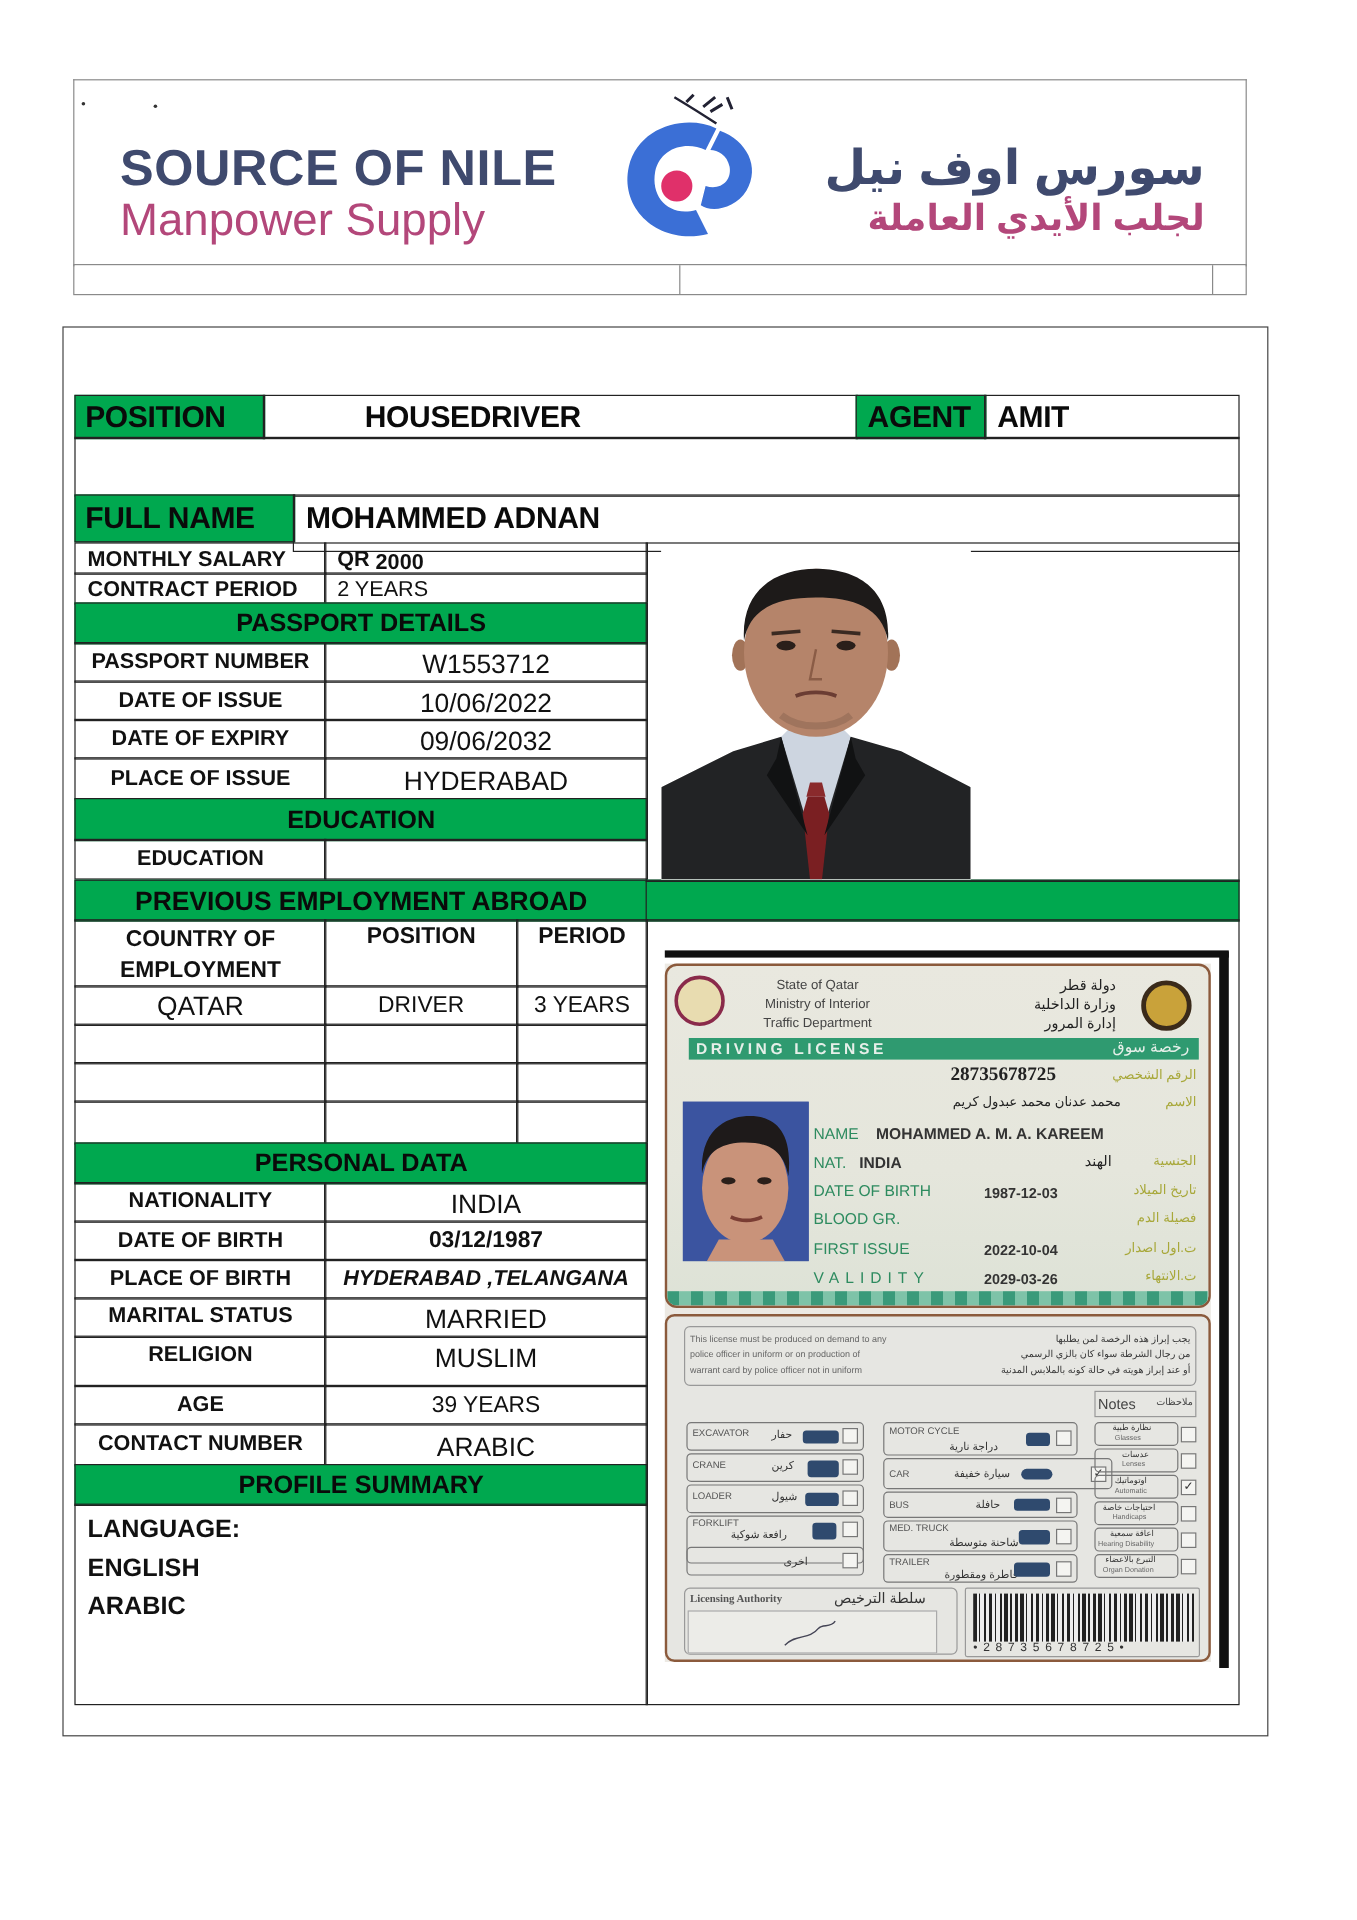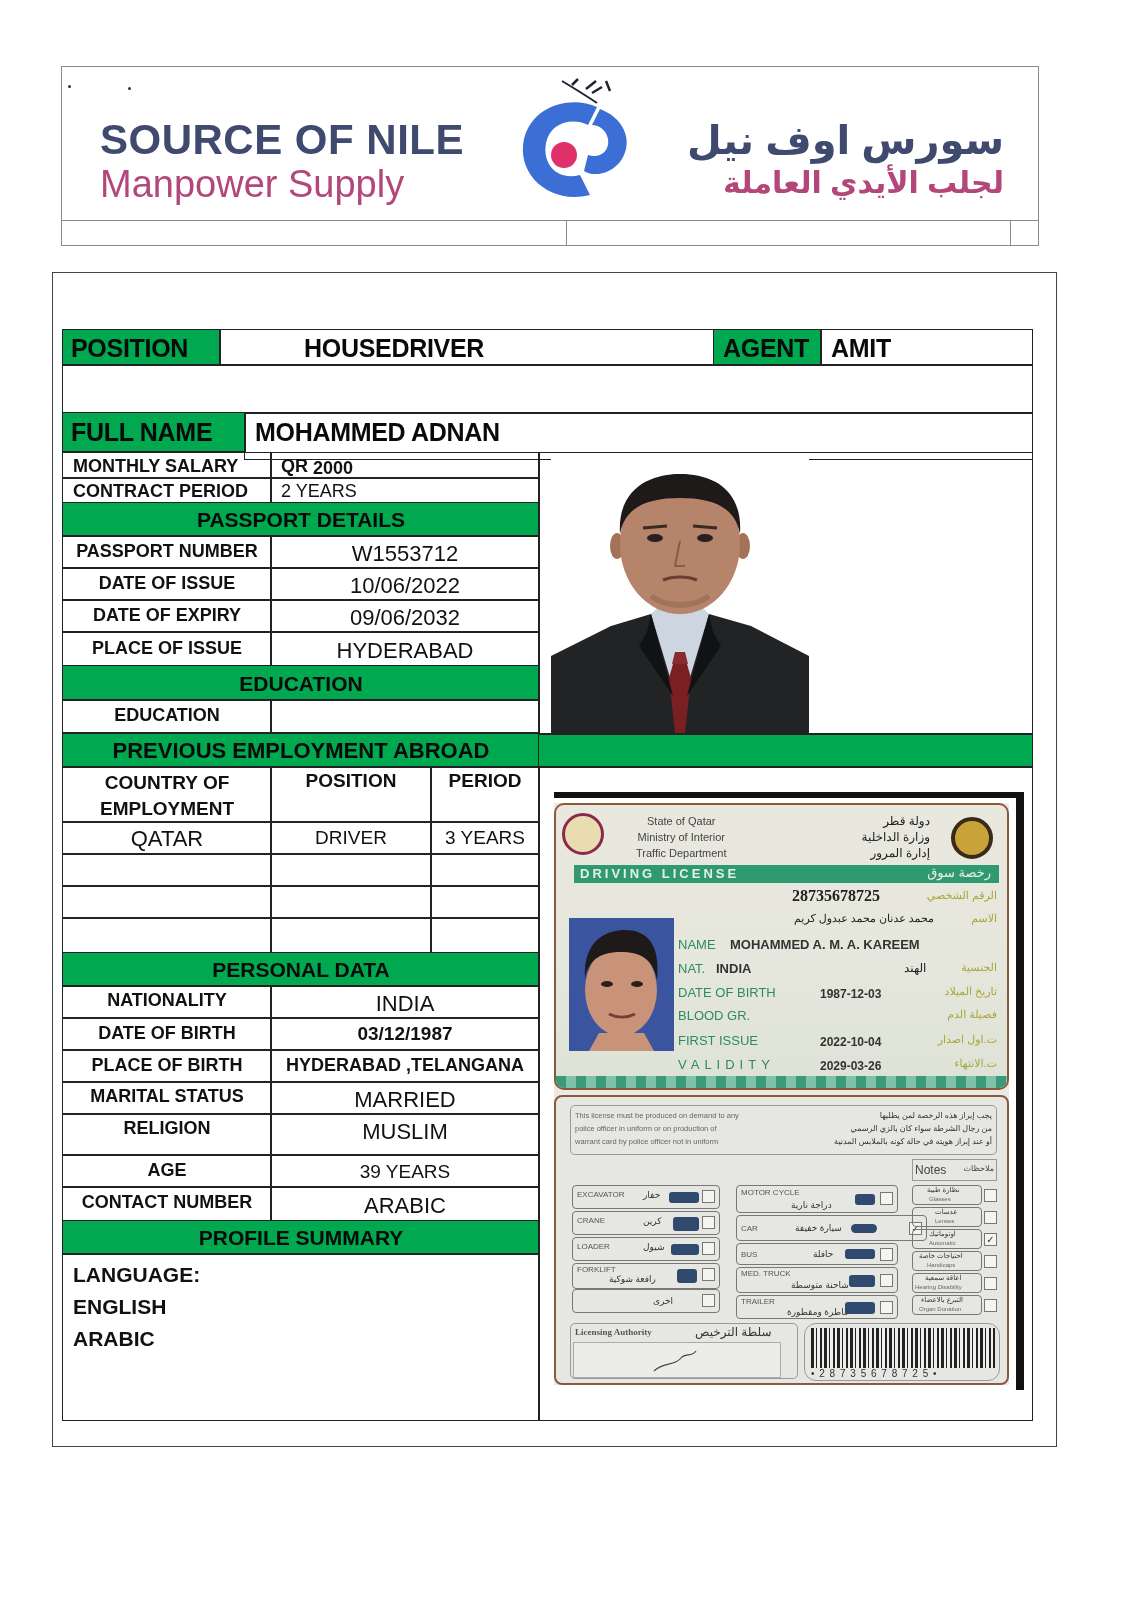--- a/index.html
+++ b/index.html
@@ -202,21 +202,21 @@
 </div>
 <div class="cell" style="left:62px; top:1017px; width:210px; height:34px;">
   <div class="lbl" style="position:absolute; left:0; right:0; top:5px; text-align:center;">DATE OF BIRTH</div>
 </div>
 <div class="cell" style="left:270px; top:1017px; width:270px; height:34px;">
   <div class="lbl" style="position:absolute; left:0; right:0; top:5px; text-align:center; font-size:19px;">03/12/1987</div>
 </div>
 <div class="cell" style="left:62px; top:1049px; width:210px; height:34px;">
   <div class="lbl" style="position:absolute; left:0; right:0; top:5px; text-align:center;">PLACE OF BIRTH</div>
 </div>
-<div class="cell" style="left:270px; top:1049px; width:270px; height:34px;">
+<div class="cell" style="left:270px; top:1049px; width:270px; height:34px;font-style:italic;">
   <div class="lbl" style="position:absolute; left:0; right:0; top:5px; text-align:center; font-size:18px;">HYDERABAD ,TELANGANA</div>
 </div>
 <div class="cell" style="left:62px; top:1081px; width:210px; height:34px;">
   <div class="lbl" style="position:absolute; left:0; right:0; top:4px; text-align:center;">MARITAL STATUS</div>
 </div>
 <div class="cell" style="left:270px; top:1081px; width:270px; height:34px;">
   <div class="val" style="position:absolute; left:0; right:0; top:5px; text-align:center;">MARRIED</div>
 </div>
 <div class="cell" style="left:62px; top:1113px; width:210px; height:43px;">
   <div class="lbl" style="position:absolute; left:0; right:0; top:4px; text-align:center;">RELIGION</div>
@@ -380,21 +380,21 @@
       <span class="t" style="left:70px; top:4px; font-size:9px; color:#333;">كرين</span>
       <span class="vic" style="left:100px; top:5px; width:26px; height:14px;"></span>
       <span class="chk" style="right:4px; top:4px;"></span>
     </div>
     <div class="veh" style="left:16px; top:140px; width:148px; height:24px;">
       <span class="t" style="left:4px; top:4px;">LOADER</span>
       <span class="t" style="left:70px; top:4px; font-size:9px; color:#333;">شيول</span>
       <span class="vic" style="left:98px; top:6px; width:28px; height:11px;"></span>
       <span class="chk" style="right:4px; top:4px;"></span>
     </div>
-    <div class="veh" style="left:16px; top:166px; width:148px; height:26px;">
+    <div class="veh" style="left:16px; top:166px; width:148px; height:40px;">
       <span class="t" style="left:4px; top:1px;">FORKLIFT</span>
       <span class="t" style="left:36px; top:10px; font-size:9px; color:#333;">رافعة شوكية</span>
       <span class="vic" style="left:104px; top:5px; width:20px; height:14px;"></span>
       <span class="chk" style="right:4px; top:4px;"></span>
     </div>
     <div class="veh" style="left:16px; top:192px; width:148px; height:24px;">
       <span class="t" style="left:4px; top:8px;margin-top:47px;">OTHER</span>
       <span class="t" style="left:80px; top:6px; font-size:9px; color:#333;">اخرى</span>
       <span class="chk" style="right:4px; top:4px;"></span>
     </div>
@@ -464,18 +464,18 @@
     <div style="position:absolute; left:14px; top:226px; width:228px; height:56px; border:1px solid #999; border-radius:5px;">
       <span class="lic-txt" style="left:4px; top:3px; font-size:9px; font-weight:bold; color:#555; font-family:'Liberation Serif', serif;">Licensing Authority</span>
       <span class="lic-txt" style="left:124px; top:1px; font-size:12px; color:#333; direction:rtl;">سلطة الترخيص</span>
       <div style="position:absolute; left:2px; top:18px; width:208px; height:36px; border:1px solid #aaa; background:#ecece8;">
         <svg width="208" height="36" viewBox="0 0 208 36">
             <path d="M80 28 C90 18 100 24 108 14 C112 10 118 14 122 8" stroke="#445" stroke-width="1.2" fill="none"></path>
           </svg>
       </div>
     </div>
 
-    <div style="position:absolute; left:248px; top:226px; width:196px; height:58px; border:1px solid #999; border-radius:12px; overflow:hidden;">
+    <div style="position:absolute; left:248px; top:226px; width:196px; height:58px; border:1px solid #999; border-radius:2px; overflow:hidden;">
       <div style="position:absolute; left:6px; top:4px; width:184px; height:40px; background:repeating-linear-gradient(90deg,#222 0 3px,#eee 3px 5px,#222 5px 6px,#eee 6px 9px,#222 9px 11px,#eee 11px 13px);"></div>
       <span class="lic-txt" style="left:6px; top:44px; font-size:10px; color:#333; letter-spacing:1px;">• 2 8 7 3 5 6 7 8 7 2 5 •</span>
     </div>
   </div>
 </div>
 
 </body></html>

